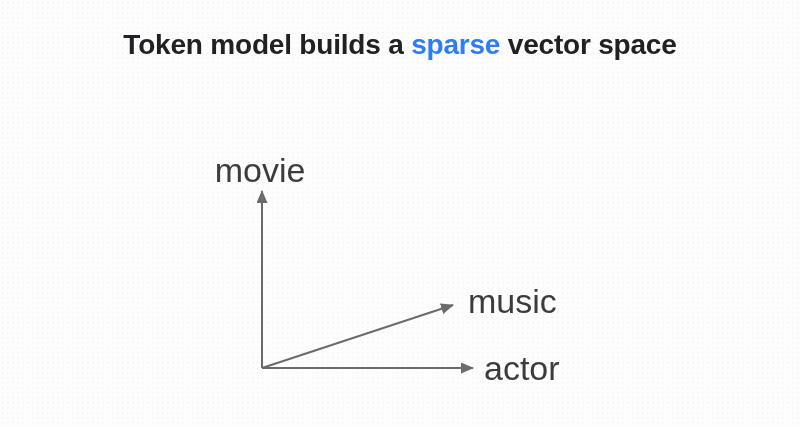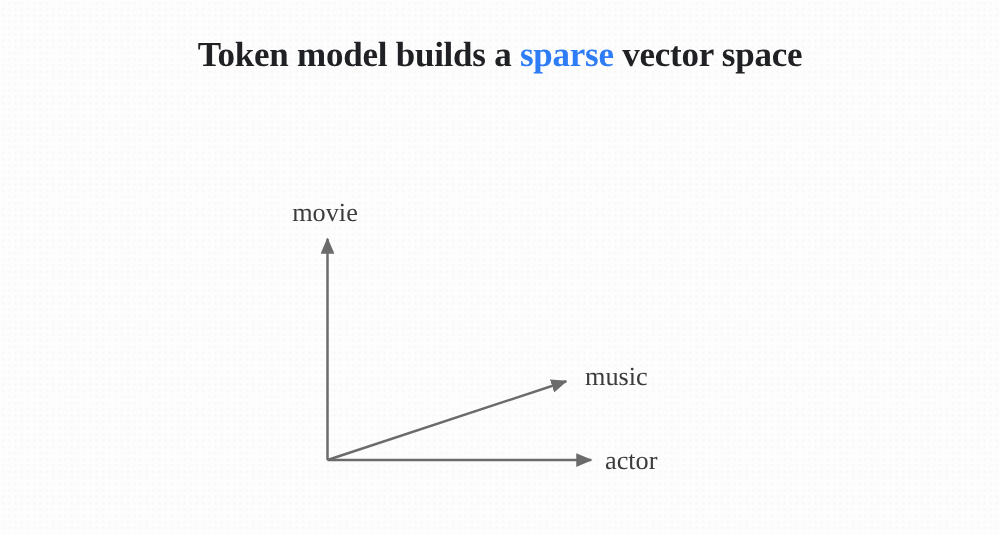--- a/index.html
+++ b/index.html
@@ -13,21 +13,20 @@
     font-family: "Liberation Sans", "DejaVu Sans", sans-serif;
   }
   .slide {
     position: relative;
     width: 800px;
     height: 427px;
     background-color: #fdfdfd;
     
     background-image: radial-gradient(rgba(120,120,140,0.05) 1px, transparent 1px);
     background-size: 5px 5px;
-    font-family: Liberation Serif, serif;
   }
   .title {
     position: absolute;
     top: 24px;
     left: 0;
     width: 800px;
     margin: 0;
     text-align: center;
     font-size: 28px;
     font-weight: 700;
@@ -47,21 +46,21 @@
     inset: 0;
   }
   .diagram svg {
     position: absolute;
     top: 0;
     left: 0;
     display: block;
   }
   .axis-label {
     position: absolute;
-    font-size: 21px;
+    font-size: 34px;
     font-weight: 400;
     line-height: 28px;
     color: #3c3c3c;
     white-space: nowrap;
   }
   .label-movie {
     left: 260px;
     top: 156px;
     transform: translateX(-50%);
   }

